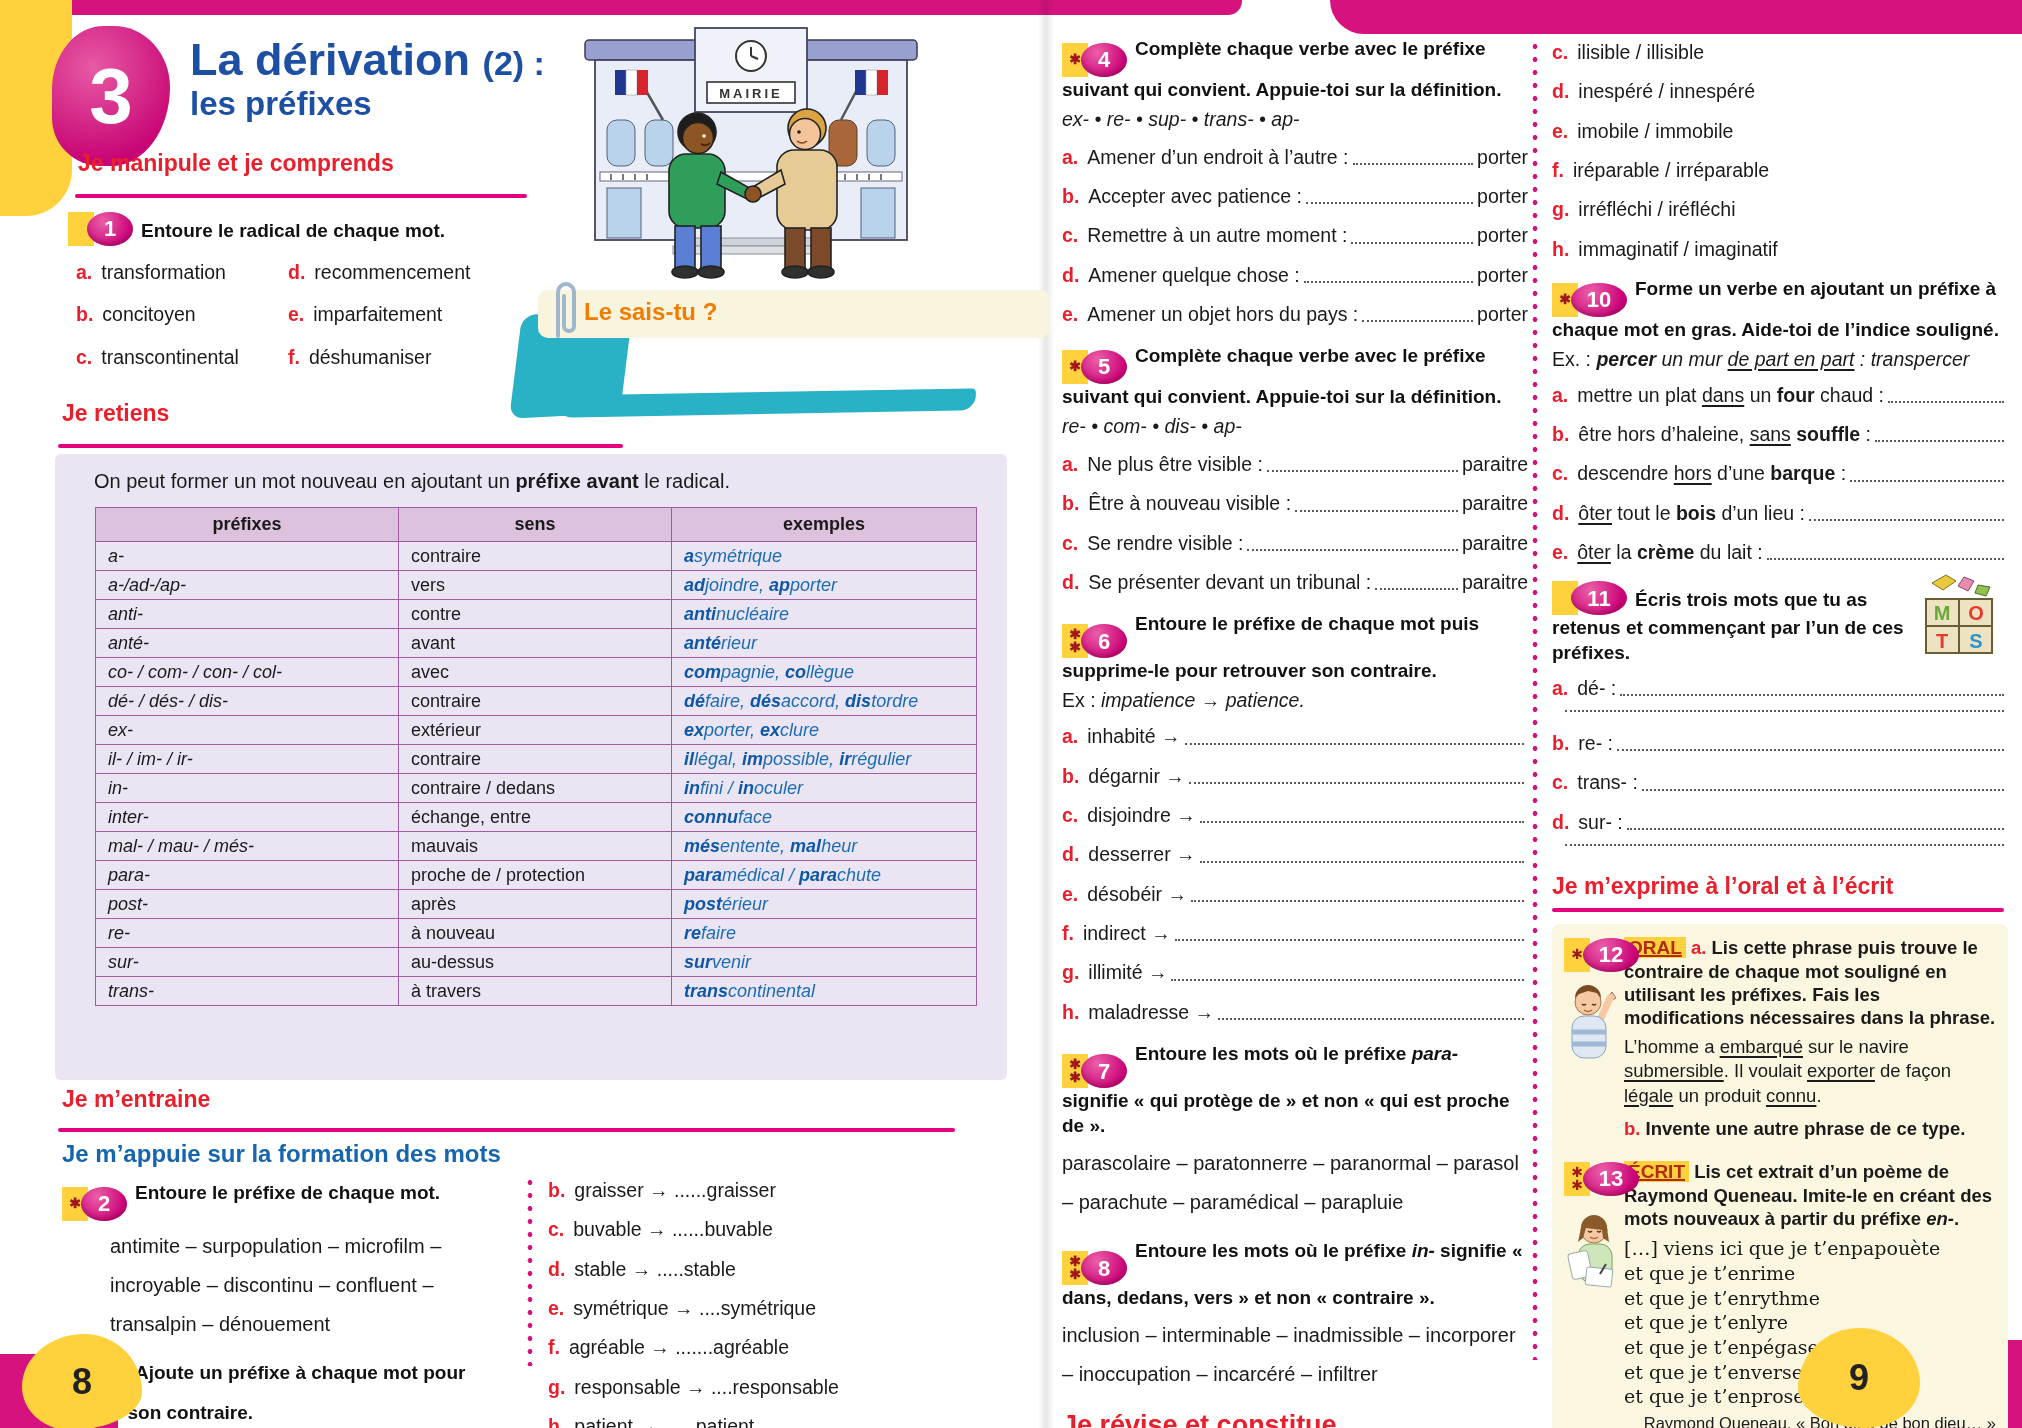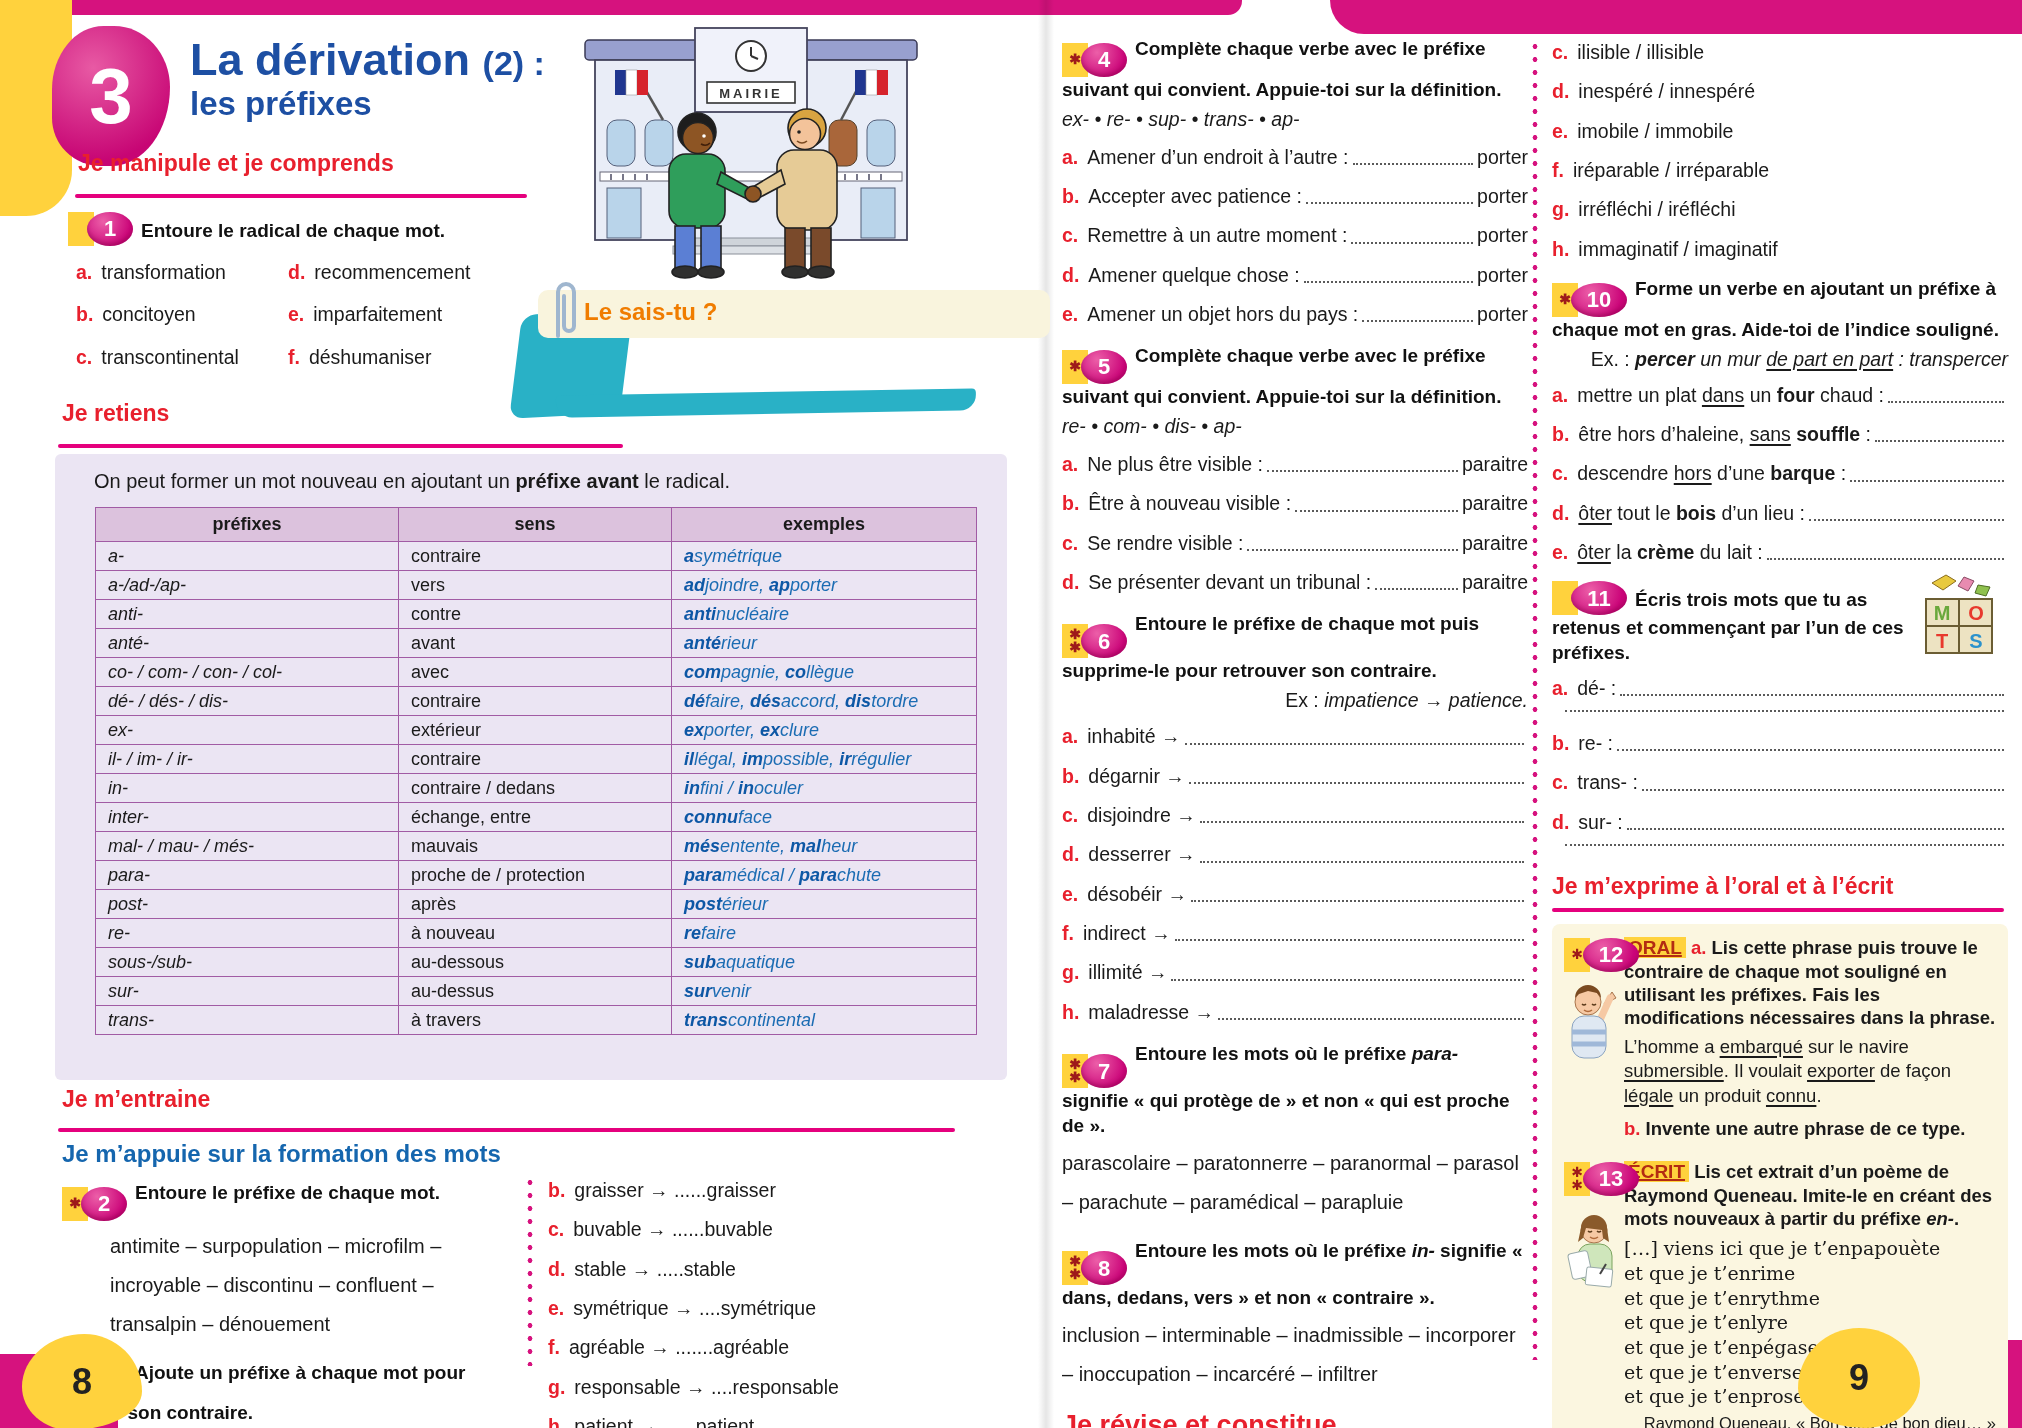--- a/index.html
+++ b/index.html
@@ -31,21 +31,21 @@
   
   .badge{display:inline-flex;align-items:center;vertical-align:-9px;margin-right:8px;}
   .stars{background:#ffd23d;display:inline-flex;flex-direction:column;align-items:center;justify-content:center;
          color:#9e1a1a;font-size:14px;line-height:13px;min-width:20px;min-height:30px;padding:2px 3px;}
   .blob{background:radial-gradient(circle at 35% 28%,#ec5fa8,#cb0579 72%);color:#fff;font-weight:bold;border-radius:50%;
         display:inline-flex;align-items:center;justify-content:center;width:46px;height:34px;font-size:22px;margin-left:-7px;
         box-shadow:inset 0 -3px 4px rgba(110,0,55,.35);}
   .blob.w2{width:56px;}
   .extitle{font-weight:bold;font-size:19px;line-height:1.32;margin:0 0 6px 0;color:#111;}
   .prefline{font-size:19.5px;margin:2px 0 14px 0;}
-  .exline{font-size:19.5px;margin:2px 0 12px 0;text-align:right;}
+  .exline{font-size:19.5px;margin:2px 0 12px 0;}
   .words{font-size:20px;line-height:1.95;margin:4px 0 0 0;}
   .it{display:flex;align-items:flex-end;font-size:19.5px;line-height:1.3;margin-bottom:14px;}
   .plain .it{align-items:baseline;}
   .lb{color:#e8202d;font-weight:bold;margin-right:9px;flex:0 0 auto;}
   .pre,.tail{flex:0 0 auto;white-space:pre-wrap;}
   .dots{flex:1 1 14px;min-width:14px;border-bottom:2.4px dotted #5a5a5a;margin:0 4px;position:relative;top:-5px;}
   .ul{text-decoration:underline;text-decoration-thickness:2px;text-underline-offset:3px;}
   .rl{color:#e8202d;}
   .pline{font-size:19px;line-height:1.3;}
   .vdots{width:6px;background-image:radial-gradient(circle,#d6127e 2.2px,rgba(0,0,0,0) 2.7px);
@@ -291,25 +291,20 @@
             <td class="c1">post-</td>
             <td class="c2">après</td>
             <td class="c3"><b>post</b>érieur</td>
           </tr>
           <tr>
             <td class="c1">re-</td>
             <td class="c2">à nouveau</td>
             <td class="c3"><b>re</b>faire</td>
           </tr>
           <tr>
-            <td class="c1">sous-/sub-</td>
-            <td class="c2">au-dessous</td>
-            <td class="c3"><b>sub</b>aquatique</td>
-          </tr>
-          <tr>
             <td class="c1">sur-</td>
             <td class="c2">au-dessus</td>
             <td class="c3"><b>sur</b>venir</td>
           </tr>
           <tr>
             <td class="c1">trans-</td>
             <td class="c2">à travers</td>
             <td class="c3"><b>trans</b>continental</td>
           </tr>
         </tbody>

